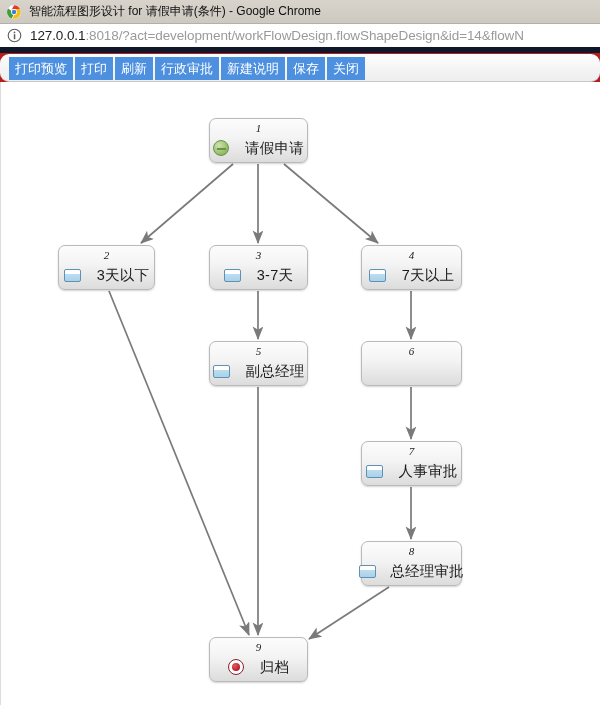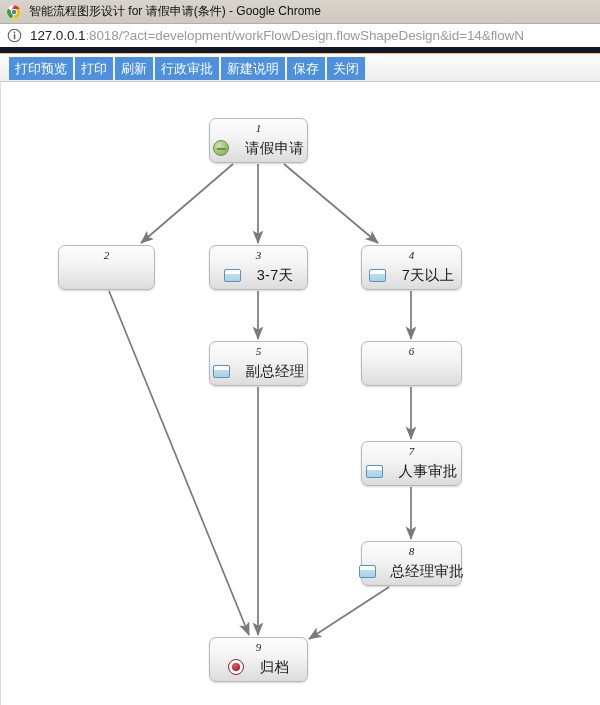--- a/index.html
+++ b/index.html
@@ -10,21 +10,21 @@
   body {
     width: 600px;
     height: 705px;
     overflow: hidden;
     font-family: "Liberation Sans", "DejaVu Sans", sans-serif;
   }
   #app {
     position: relative;
     width: 600px;
     height: 705px;
-    background: #fdba74;
+    background: #b91c1c;
   }
 
   
   .titlebar {
     position: absolute;
     left: 0; top: 0;
     width: 600px; height: 24px;
     background: #d4d0c8;
     background: linear-gradient(#d8d4cc, #cdc9c1);
     border-bottom: 1px solid #b4b0a8;
@@ -80,20 +80,21 @@
     position: absolute;
     left: 0; top: 54px;
     width: 600px; height: 28px;
     background: #f1f1f1;
     background: linear-gradient(#fdfdfd, #eeeeee);
     border-bottom: 1px solid #c8c8c8;
     box-sizing: border-box;
     display: flex;
     align-items: flex-start;
     padding-left: 9px;
+    border-radius: 9px;
   }
   .tb-btn {
     height: 23px;
     margin-top: 3px;
     margin-right: 2px;
     padding: 0 6px;
     background: #4a90e2;
     background: #4d90e0;
     color: #ffffff;
     font-size: 13px;
@@ -274,20 +275,24 @@
       <div id="node-layer">
           <div class="node" style="left: 208px; top: 36px; width: 99px; height: 45px;">
             <div class="node-num">1</div>
             <div class="node-body">
               <span class="icon-circle-green"></span>
               <span class="node-label">请假申请</span>
             </div>
           </div>
           <div class="node" style="left: 57px; top: 163px; width: 97px; height: 45px;">
             <div class="node-num">2</div>
+            <div class="node-body">
+              <span class="icon-rect"></span>
+              <span class="node-label">3天以下</span>
+            </div>
           </div>
           <div class="node" style="left: 208px; top: 163px; width: 99px; height: 45px;">
             <div class="node-num">3</div>
             <div class="node-body">
               <span class="icon-rect"></span>
               <span class="node-label">3-7天</span>
             </div>
           </div>
           <div class="node" style="left: 360px; top: 163px; width: 101px; height: 45px;">
             <div class="node-num">4</div>

